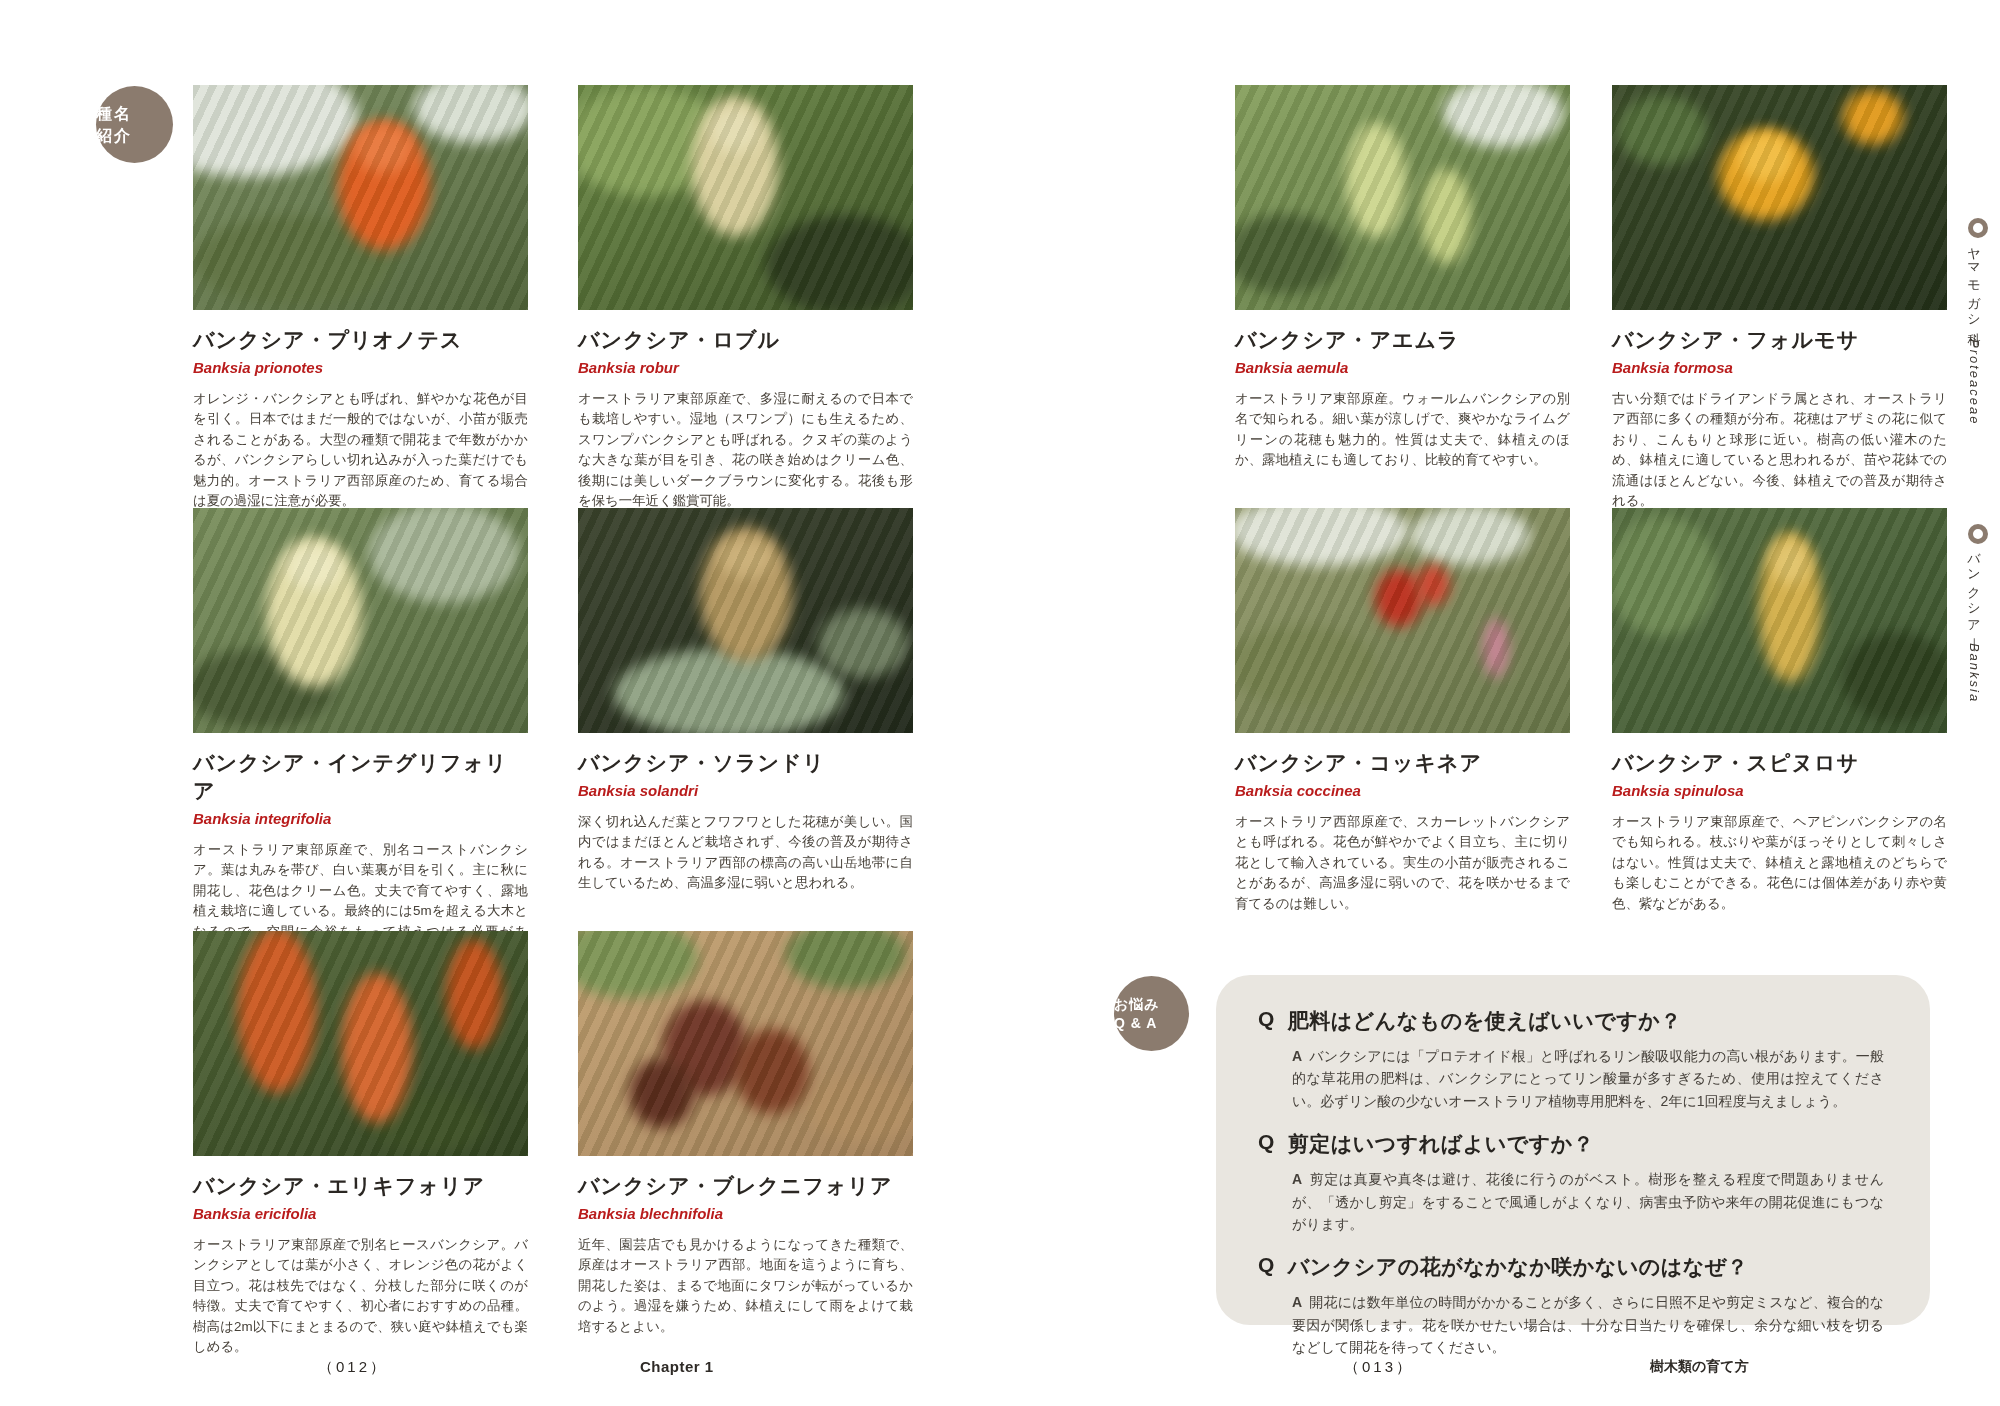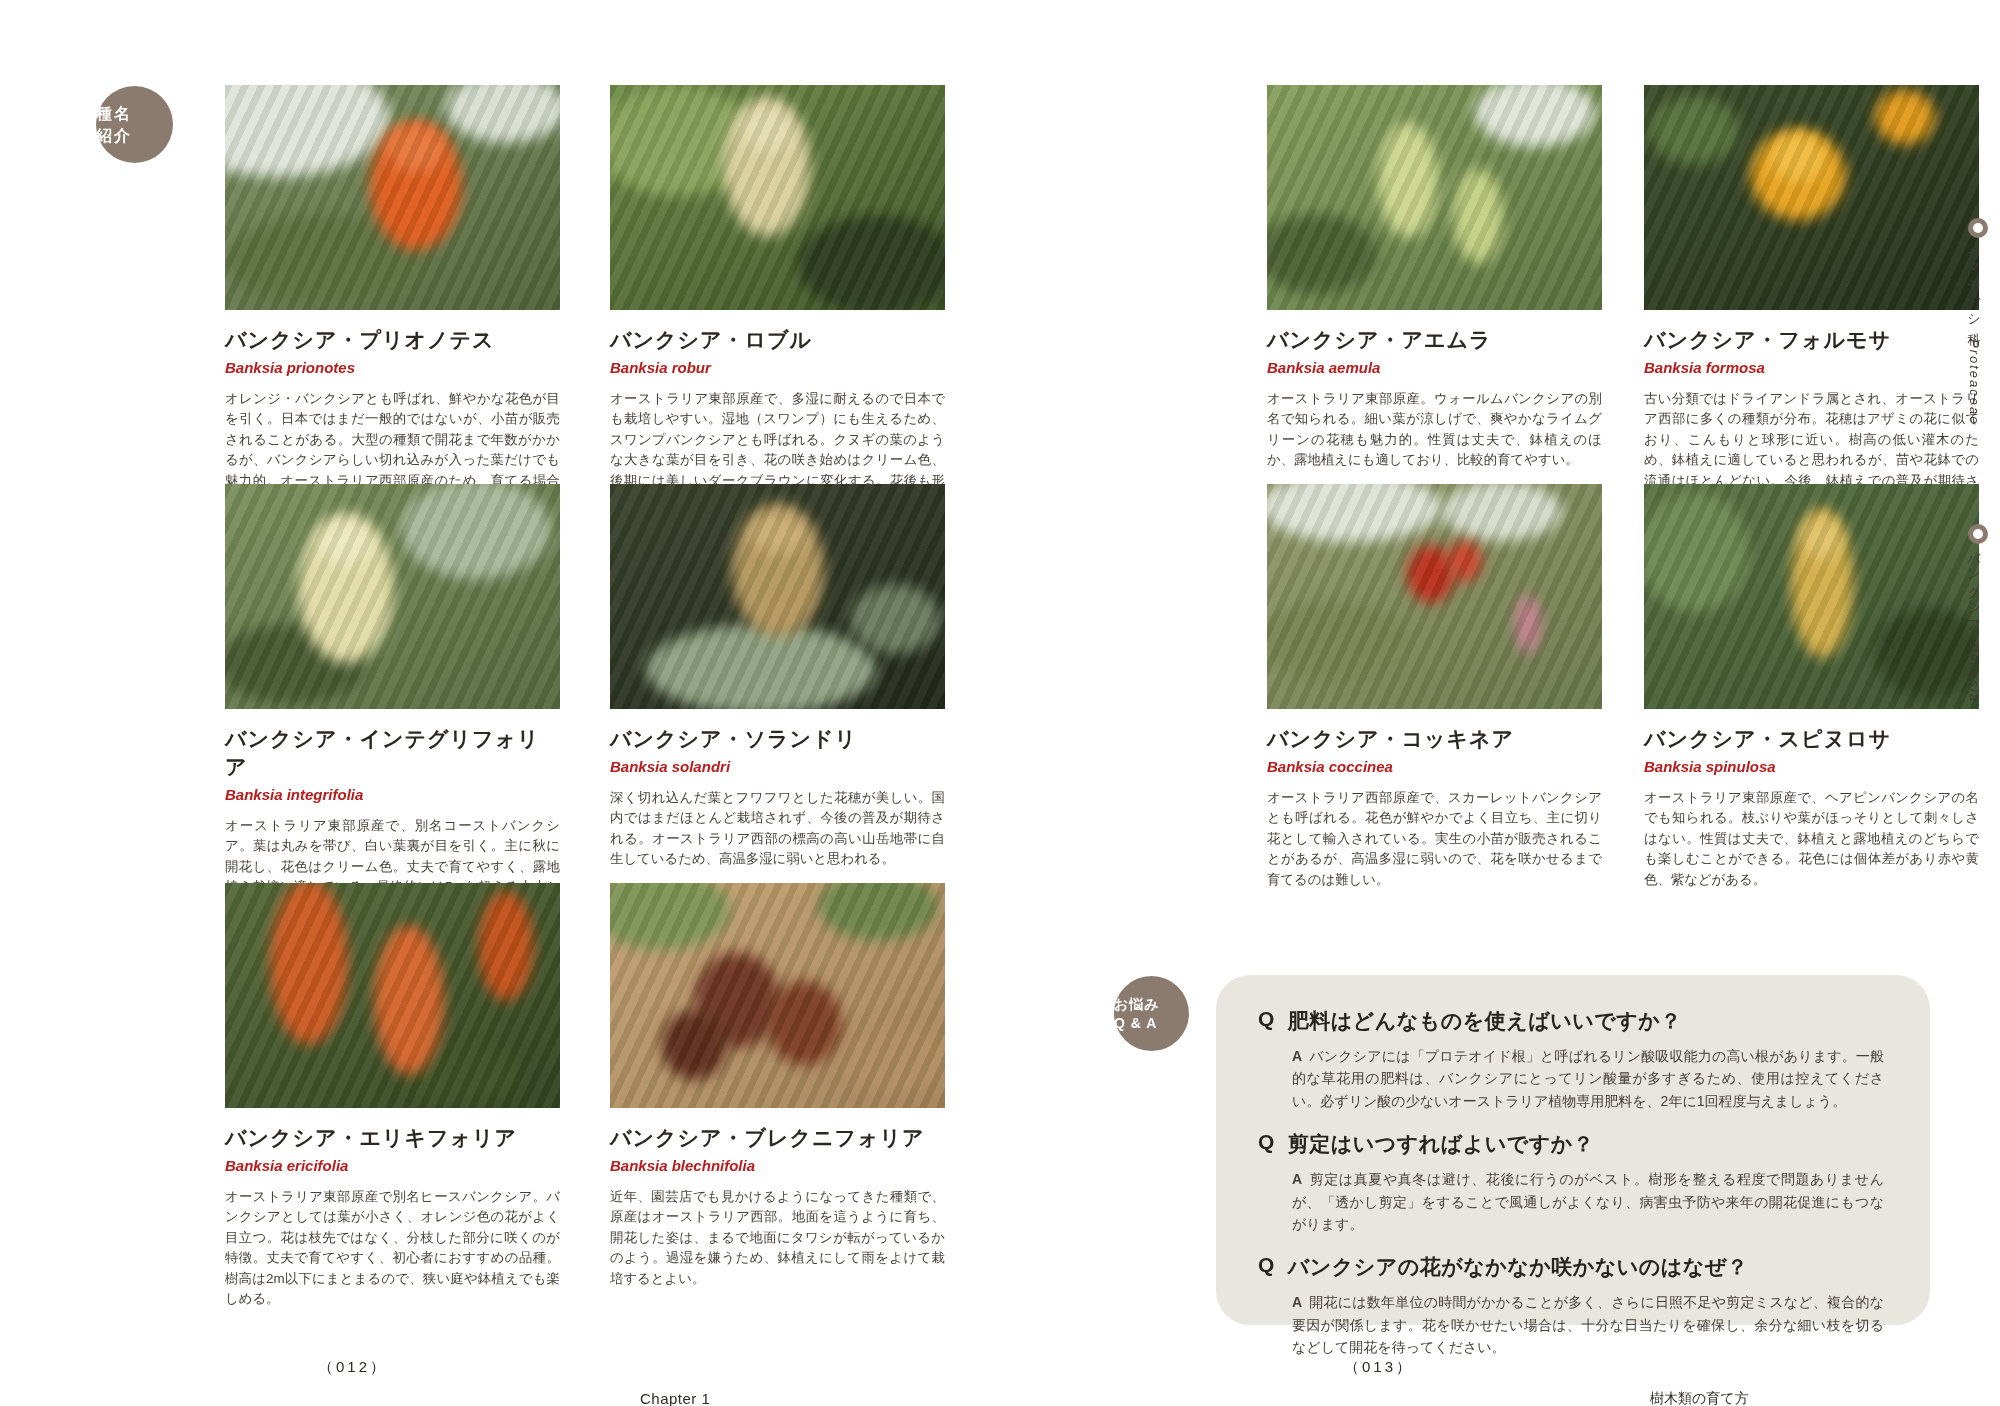--- a/index.html
+++ b/index.html
@@ -9,21 +9,21 @@
   }
   
   .badge{
     position:absolute;border-radius:50%;background:#8b7b6e;color:#ffffff;
     display:flex;flex-direction:column;align-items:flex-start;justify-content:center;
     text-align:center;line-height:1.35;
   }
   .badge-species{left:96px;top:86px;width:77px;height:77px;font-size:16px;letter-spacing:2px;font-weight:bold;}
   .badge-qa{left:1114px;top:976px;width:75px;height:75px;font-size:14px;letter-spacing:1px;font-weight:bold;}
   
-  .grid{position:absolute;display:grid;grid-template-columns:335px 335px;row-gap:32px;margin-left:32px;}
+  .grid{position:absolute;display:grid;grid-template-columns:335px 335px;row-gap:56px;}
   .grid-left{left:193px;top:85px;column-gap:50px;}
   .grid-right{left:1235px;top:85px;column-gap:42px;}
   .card{width:335px;height:367px;}
   .photo{
     position:relative;width:335px;height:225px;overflow:hidden;background:#6a7d4c;
   }
   .photo::after{
     content:"";position:absolute;inset:0;
     background:repeating-linear-gradient(115deg,rgba(18,32,8,.10) 0 7px,rgba(255,255,255,.05) 7px 15px);
   }
@@ -49,21 +49,21 @@
     display:inline-block;width:10px;height:10px;border:5px solid #8b7b6e;border-radius:50%;
     background:#fff;margin-block-end:9px;
   }
   .side-tab i{font-style:italic;}
   .tab-0{top:218px;}
   .tab-1{top:524px;}
   
   .footer-num{position:absolute;top:1358px;font-size:15px;letter-spacing:3px;color:#2e2a26;}
   .footer-num-left{left:318px;}
   .footer-num-right{left:1344px;}
-  .footer-chap{position:absolute;top:1358px;font-size:15px;font-weight:normal;color:#2e2a26;margin-top:32px;}
+  .footer-chap{position:absolute;top:1358px;font-size:15px;font-weight:bold;color:#2e2a26;}
   .footer-chap-left{left:640px;letter-spacing:.5px;}
   .footer-chap-right{left:1650px;font-size:14px;}
 </style>
 </head>
 <body>
 
 <div class="spread">
 
   <div class="badge badge-species">
     <span>種名</span>

